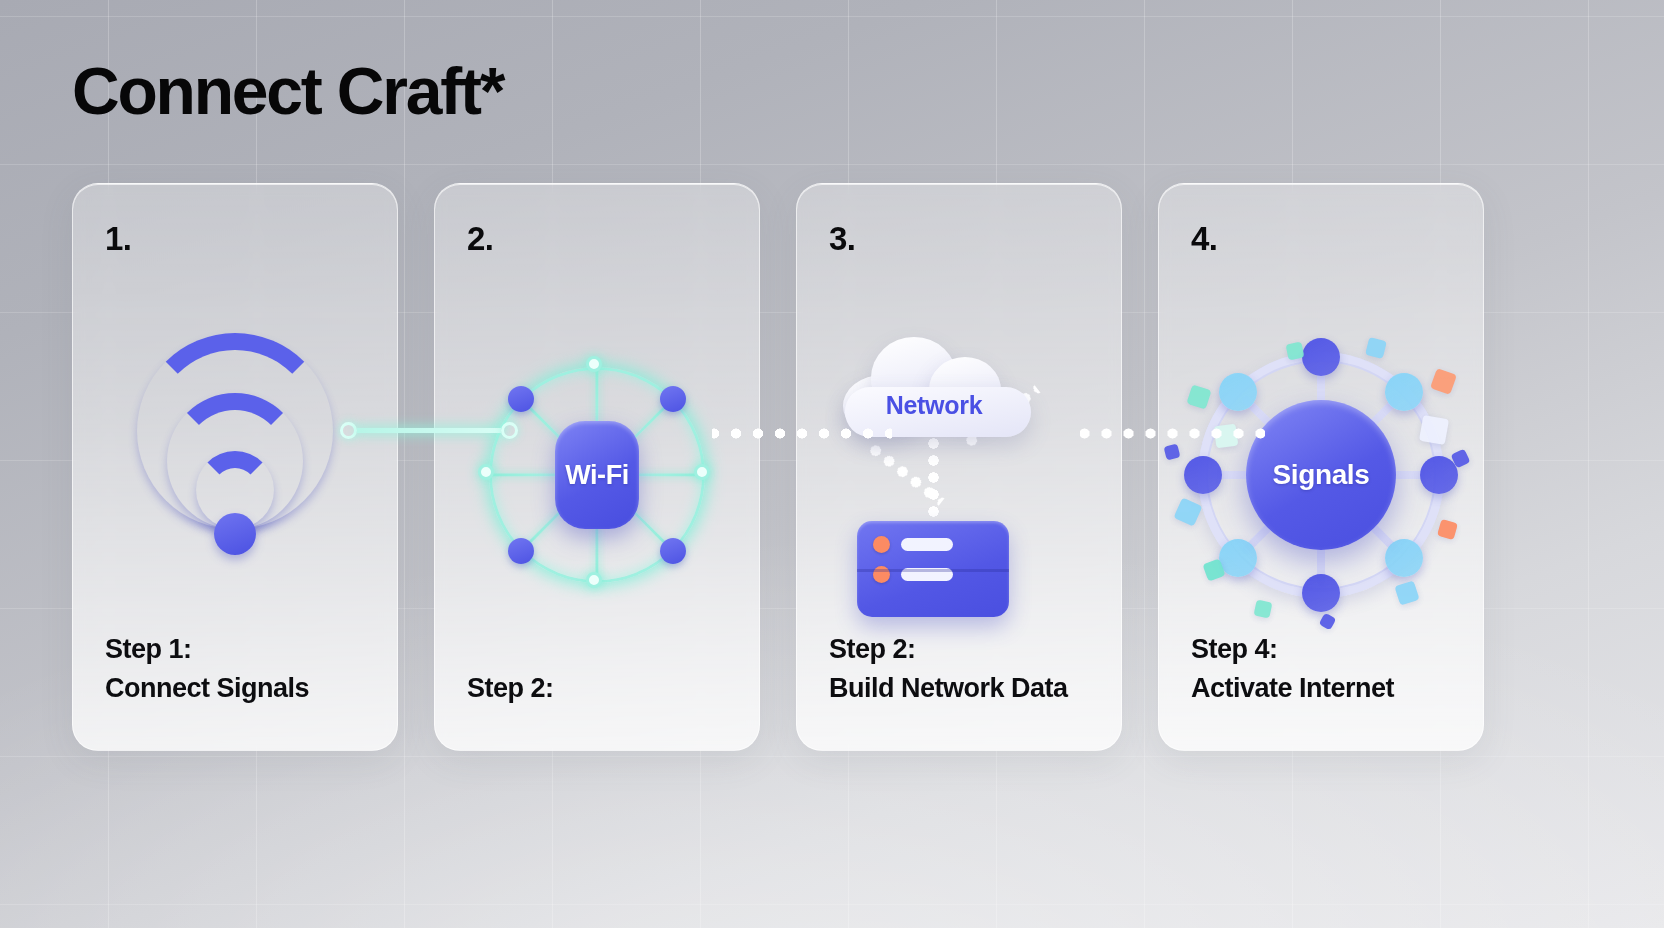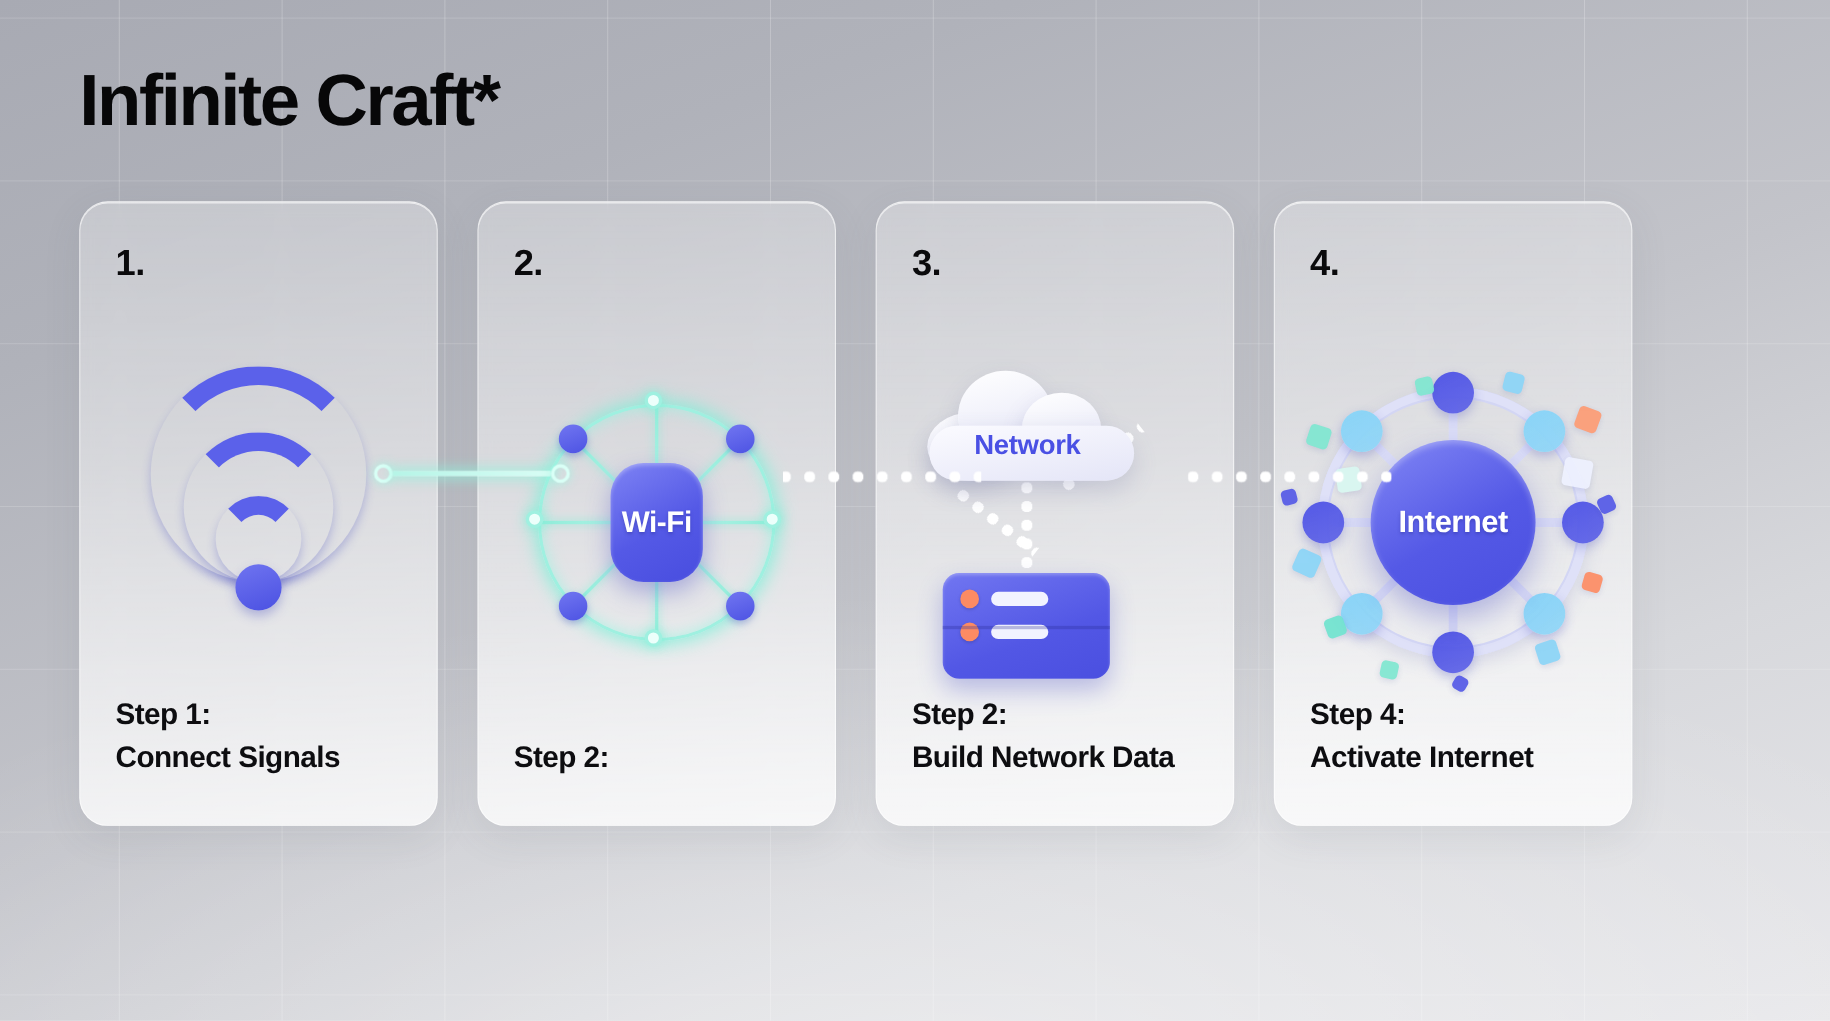--- a/index.html
+++ b/index.html
@@ -215,21 +215,21 @@
     background-size:22px 11px; background-repeat:repeat-x;
     background-position:center;
   }
 </style>
 </head>
 <body>
 
 <div class="grid"></div>
 <div class="vig"></div>
 
-<h1 class="page-title">Infinite Craft*</h1>
+<h1 class="page-title">Connect Craft*</h1>
 
 <div class="cards">
 
   <div class="card">
     <div class="card-num">1.</div>
     <div class="art">
       <div class="wifi">
         <div class="arc a1"></div>
         <div class="arc a2"></div>
         <div class="arc a3"></div>
@@ -321,21 +321,21 @@
           <div class="spoke" style="transform: translateX(-50%) rotate(270deg);"></div>
           <div class="spoke" style="transform: translateX(-50%) rotate(315deg);"></div>
           <div class="nd" style="width: 38px; height: 38px; left: 131px; top: 13px; background: linear-gradient(155deg, rgb(84, 89, 230), rgba(84, 89, 230, 0.867)); box-shadow: rgba(70, 76, 190, 0.3) 0px 4px 10px;"></div>
           <div class="nd" style="width: 38px; height: 38px; left: 214.439px; top: 47.5614px; background: linear-gradient(155deg, rgb(138, 212, 247), rgba(138, 212, 247, 0.867)); box-shadow: rgba(70, 76, 190, 0.3) 0px 4px 10px;"></div>
           <div class="nd" style="width: 38px; height: 38px; left: 249px; top: 131px; background: linear-gradient(155deg, rgb(84, 89, 230), rgba(84, 89, 230, 0.867)); box-shadow: rgba(70, 76, 190, 0.3) 0px 4px 10px;"></div>
           <div class="nd" style="width: 38px; height: 38px; left: 214.439px; top: 214.439px; background: linear-gradient(155deg, rgb(138, 212, 247), rgba(138, 212, 247, 0.867)); box-shadow: rgba(70, 76, 190, 0.3) 0px 4px 10px;"></div>
           <div class="nd" style="width: 38px; height: 38px; left: 131px; top: 249px; background: linear-gradient(155deg, rgb(84, 89, 230), rgba(84, 89, 230, 0.867)); box-shadow: rgba(70, 76, 190, 0.3) 0px 4px 10px;"></div>
           <div class="nd" style="width: 38px; height: 38px; left: 47.5614px; top: 214.439px; background: linear-gradient(155deg, rgb(138, 212, 247), rgba(138, 212, 247, 0.867)); box-shadow: rgba(70, 76, 190, 0.3) 0px 4px 10px;"></div>
           <div class="nd" style="width: 38px; height: 38px; left: 13px; top: 131px; background: linear-gradient(155deg, rgb(84, 89, 230), rgba(84, 89, 230, 0.867)); box-shadow: rgba(70, 76, 190, 0.3) 0px 4px 10px;"></div>
           <div class="nd" style="width: 38px; height: 38px; left: 47.5614px; top: 47.5614px; background: linear-gradient(155deg, rgb(138, 212, 247), rgba(138, 212, 247, 0.867)); box-shadow: rgba(70, 76, 190, 0.3) 0px 4px 10px;"></div>
-          <div class="core">Internet</div>
+          <div class="core">Signals</div>
           <div class="conf" style="left: 18px; top: 62px; width: 20px; height: 20px; background: rgb(126, 230, 208); transform: rotate(18deg); opacity: 0.92; box-shadow: rgba(80, 90, 160, 0.18) 0px 2px 6px;"></div>
           <div class="conf" style="left: -6px; top: 120px; width: 14px; height: 14px; background: rgb(84, 89, 230); transform: rotate(-14deg); opacity: 0.92; box-shadow: rgba(80, 90, 160, 0.18) 0px 2px 6px;"></div>
           <div class="conf" style="left: 6px; top: 176px; width: 22px; height: 22px; background: rgb(138, 212, 247); transform: rotate(24deg); opacity: 0.92; box-shadow: rgba(80, 90, 160, 0.18) 0px 2px 6px;"></div>
           <div class="conf" style="left: 34px; top: 236px; width: 18px; height: 18px; background: rgb(111, 227, 207); transform: rotate(-20deg); opacity: 0.92; box-shadow: rgba(80, 90, 160, 0.18) 0px 2px 6px;"></div>
           <div class="conf" style="left: 84px; top: 276px; width: 16px; height: 16px; background: rgb(126, 230, 208); transform: rotate(12deg); opacity: 0.92; box-shadow: rgba(80, 90, 160, 0.18) 0px 2px 6px;"></div>
           <div class="conf" style="left: 150px; top: 290px; width: 13px; height: 13px; background: rgb(84, 89, 230); transform: rotate(30deg); opacity: 0.92; box-shadow: rgba(80, 90, 160, 0.18) 0px 2px 6px;"></div>
           <div class="conf" style="left: 226px; top: 258px; width: 20px; height: 20px; background: rgb(138, 212, 247); transform: rotate(-18deg); opacity: 0.92; box-shadow: rgba(80, 90, 160, 0.18) 0px 2px 6px;"></div>
           <div class="conf" style="left: 268px; top: 196px; width: 17px; height: 17px; background: rgb(252, 139, 99); transform: rotate(16deg); opacity: 0.92; box-shadow: rgba(80, 90, 160, 0.18) 0px 2px 6px;"></div>
           <div class="conf" style="left: 282px; top: 126px; width: 15px; height: 15px; background: rgb(84, 89, 230); transform: rotate(-25deg); opacity: 0.92; box-shadow: rgba(80, 90, 160, 0.18) 0px 2px 6px;"></div>
           <div class="conf" style="left: 262px; top: 46px; width: 21px; height: 21px; background: rgb(252, 155, 116); transform: rotate(20deg); opacity: 0.92; box-shadow: rgba(80, 90, 160, 0.18) 0px 2px 6px;"></div>

